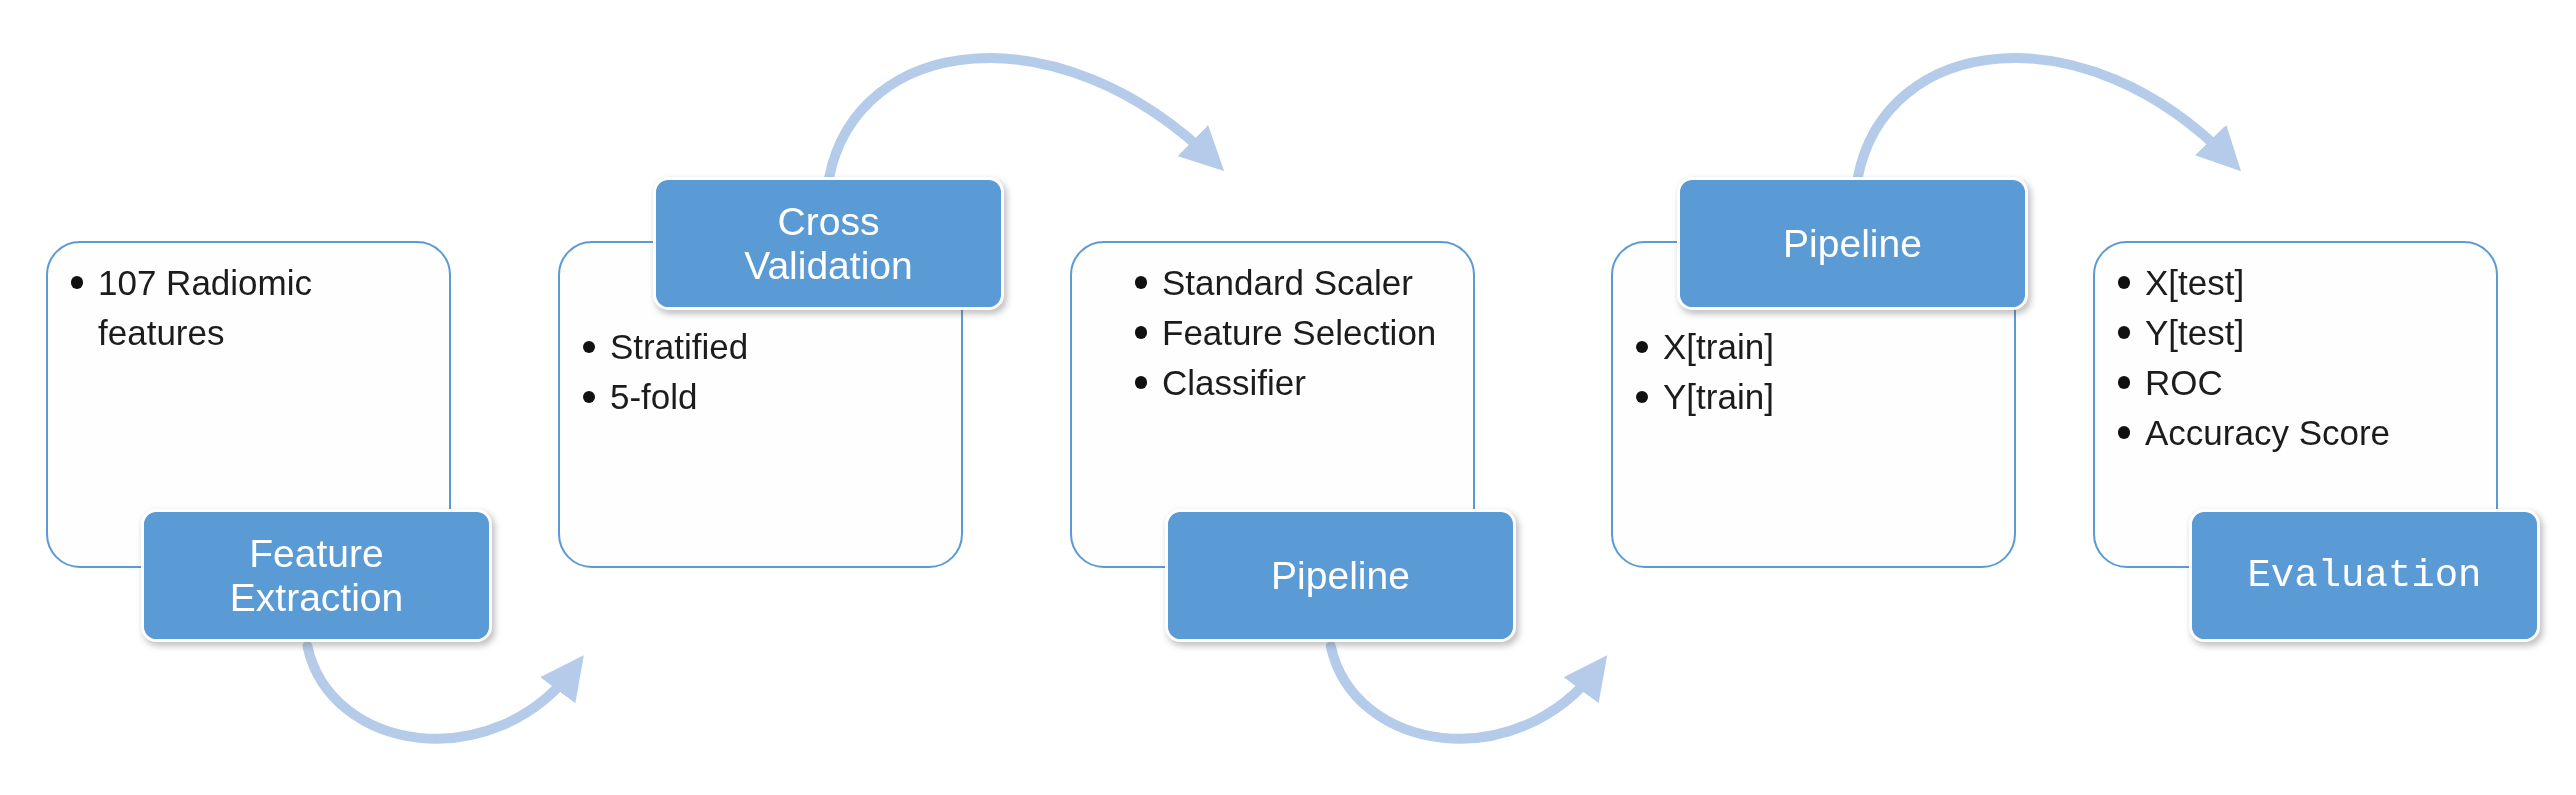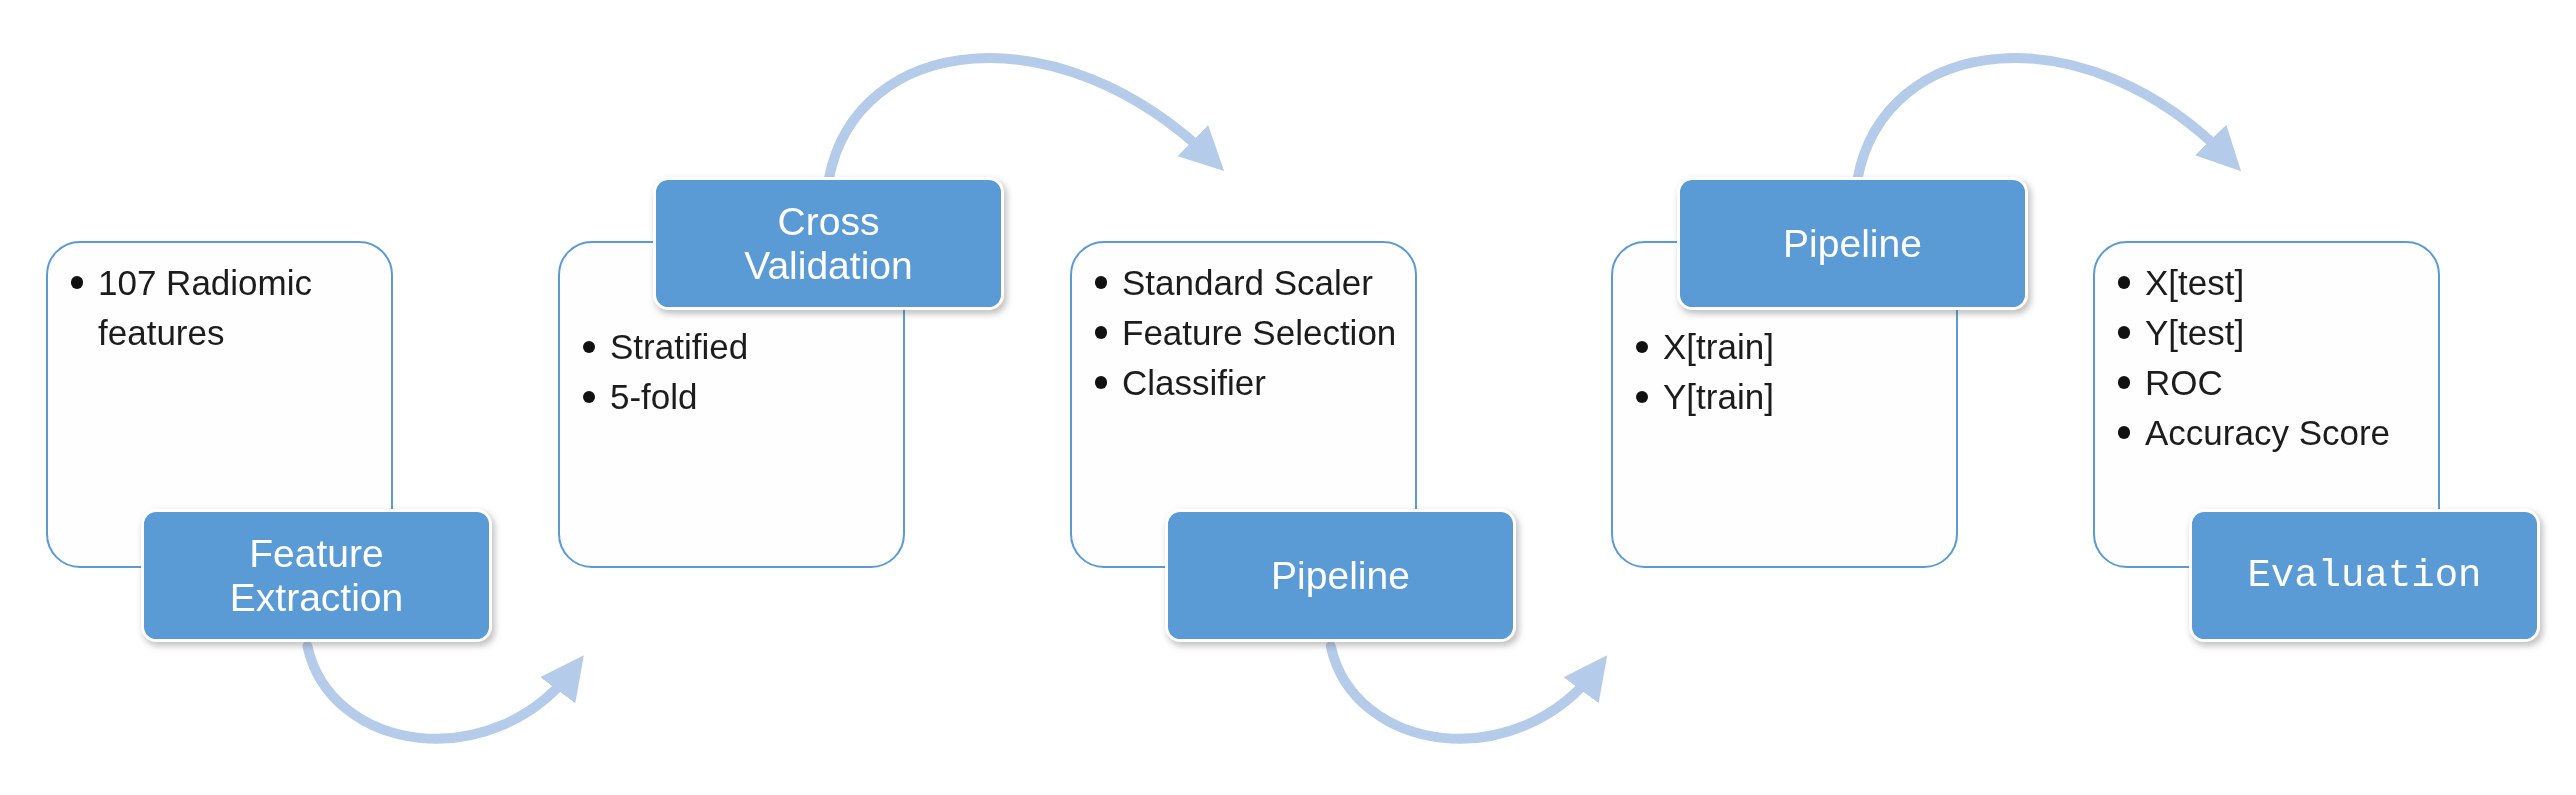--- a/index.html
+++ b/index.html
@@ -25,21 +25,21 @@
   }
   .arrow-path {
     fill: none;
     stroke: #b5cbea;
     stroke-width: 13px;
     stroke-linecap: round;
   }
   .panel {
     position: absolute;
     top: 241px;
-    width: 347px;
+    width: 405px;
     height: 327px;
     box-sizing: border-box;
     background: #fefefe;
     border: 2.3px solid #5b9bd5;
     border-radius: 34px;
     z-index: 1;
   }
   .panel .bullets {
     padding: 14.5px 18.3px 0 23px;
   }
@@ -86,21 +86,21 @@
     line-height: 44px;
     z-index: 2;
   }
   .stage-label .line { display: block; }
   .label-bottom { top: 509px; }
   .label-top { top: 177px; }
 
   
   .p1 { left: 46px; }
   .p2 { left: 558px; }
-  .p3 { left: 1070px; }
+  .p3 { left: 1070px; padding-left: 40px; }
   .p4 { left: 1581px; margin-left: 30px; }
   .p5 { left: 2093px; }
   .l1 { left: 141px; }
   .l2 { left: 653px; }
   .l3 { left: 1165px; }
   .l4 { left: 1677px; }
   .l5 { left: 2189px; font-family: Liberation Mono, monospace; }
 </style>
 </head>
 <body>

